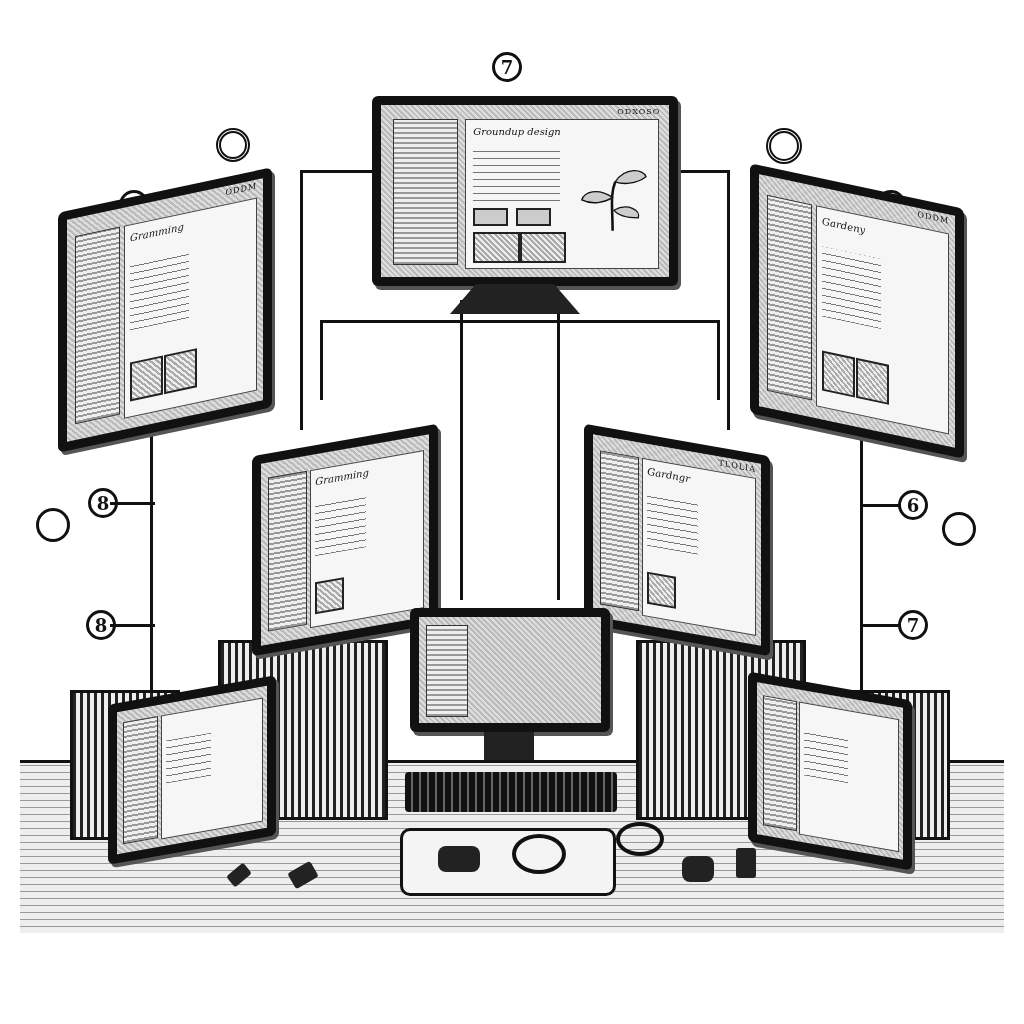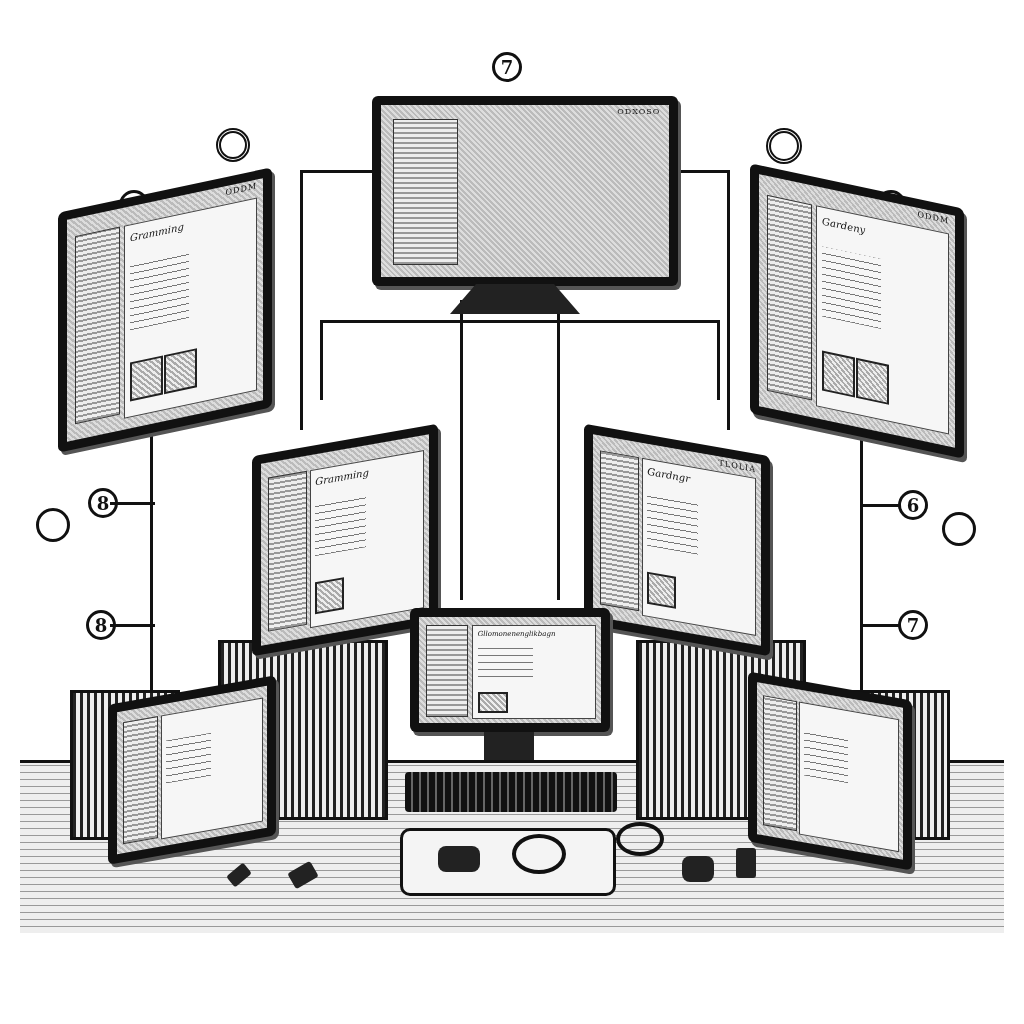--- a/index.html
+++ b/index.html
@@ -55,20 +55,34 @@
 
 <div class="tower" style="left:70px;top:690px;width:110px;height:150px;"></div>
 <div class="tower" style="left:218px;top:640px;width:170px;height:180px;"></div>
 <div class="tower" style="left:636px;top:640px;width:170px;height:180px;"></div>
 <div class="tower" style="left:840px;top:690px;width:110px;height:150px;"></div>
 
 <div class="monitor" style="left:372px;top:96px;width:306px;height:190px;">
   <div class="screen">
     <div class="hdr">ODXOSO</div>
     <div class="sidebar"></div>
+    <div class="panel">
+      <div class="ptitle">Groundup design</div>
+      <div class="plines"></div>
+      <div class="pbtn" style="left:4%;top:60%;"></div>
+      <div class="pbtn" style="left:26%;top:60%;"></div>
+      <div class="pbig" style="left:4%;top:76%;"></div>
+      <div class="pbig" style="left:28%;top:76%;"></div>
+      <svg class="plant" viewBox="0 0 60 60">
+          <path d="M30 58 C30 40 28 30 32 20" stroke="#111" stroke-width="2" fill="none"></path>
+          <path d="M32 20 C40 8 54 10 56 16 C48 22 38 22 32 20Z" fill="#ccc" stroke="#111"></path>
+          <path d="M30 32 C18 24 8 28 6 34 C14 38 24 36 30 32Z" fill="#ccc" stroke="#111"></path>
+          <path d="M31 42 C42 36 52 42 50 48 C42 48 34 46 31 42Z" fill="#ccc" stroke="#111"></path>
+        </svg>
+    </div>
   </div>
 </div>
 <div class="stand" style="left:450px;top:284px;width:130px;height:30px;clip-path:polygon(20% 0,80% 0,100% 100%,0 100%);"></div>
 
 <div class="monitor" style="left:58px;top:190px;width:214px;height:240px;transform:skewY(-12deg);">
   <div class="screen">
       <div class="hdr">ODDM</div>
       <div class="sidebar"></div>
       <div class="panel">
         <div class="ptitle">Gramming</div>
@@ -111,25 +125,20 @@
         <div class="ptitle">Gardngr</div>
         <div class="plines"></div>
         <div class="pbig" style="left:4%;top:72%;"></div>
       </div>
     </div>
 </div>
 
 <div class="monitor" style="left:410px;top:608px;width:200px;height:124px;">
   <div class="screen">
       <div class="sidebar"></div>
-      <div class="panel">
-        <div class="ptitle" style="font-size:7px;">Gllomonenenglikbagn</div>
-        <div class="plines"></div>
-        <div class="pbig" style="left:4%;top:72%;"></div>
-      </div>
     </div>
 </div>
 <div class="stand" style="left:484px;top:732px;width:50px;height:28px;"></div>
 
 <div class="monitor" style="left:108px;top:690px;width:168px;height:160px;transform:skewY(-10deg);">
   <div class="screen">
       <div class="sidebar"></div>
       <div class="panel">
         <div class="plines"></div>
       </div>

